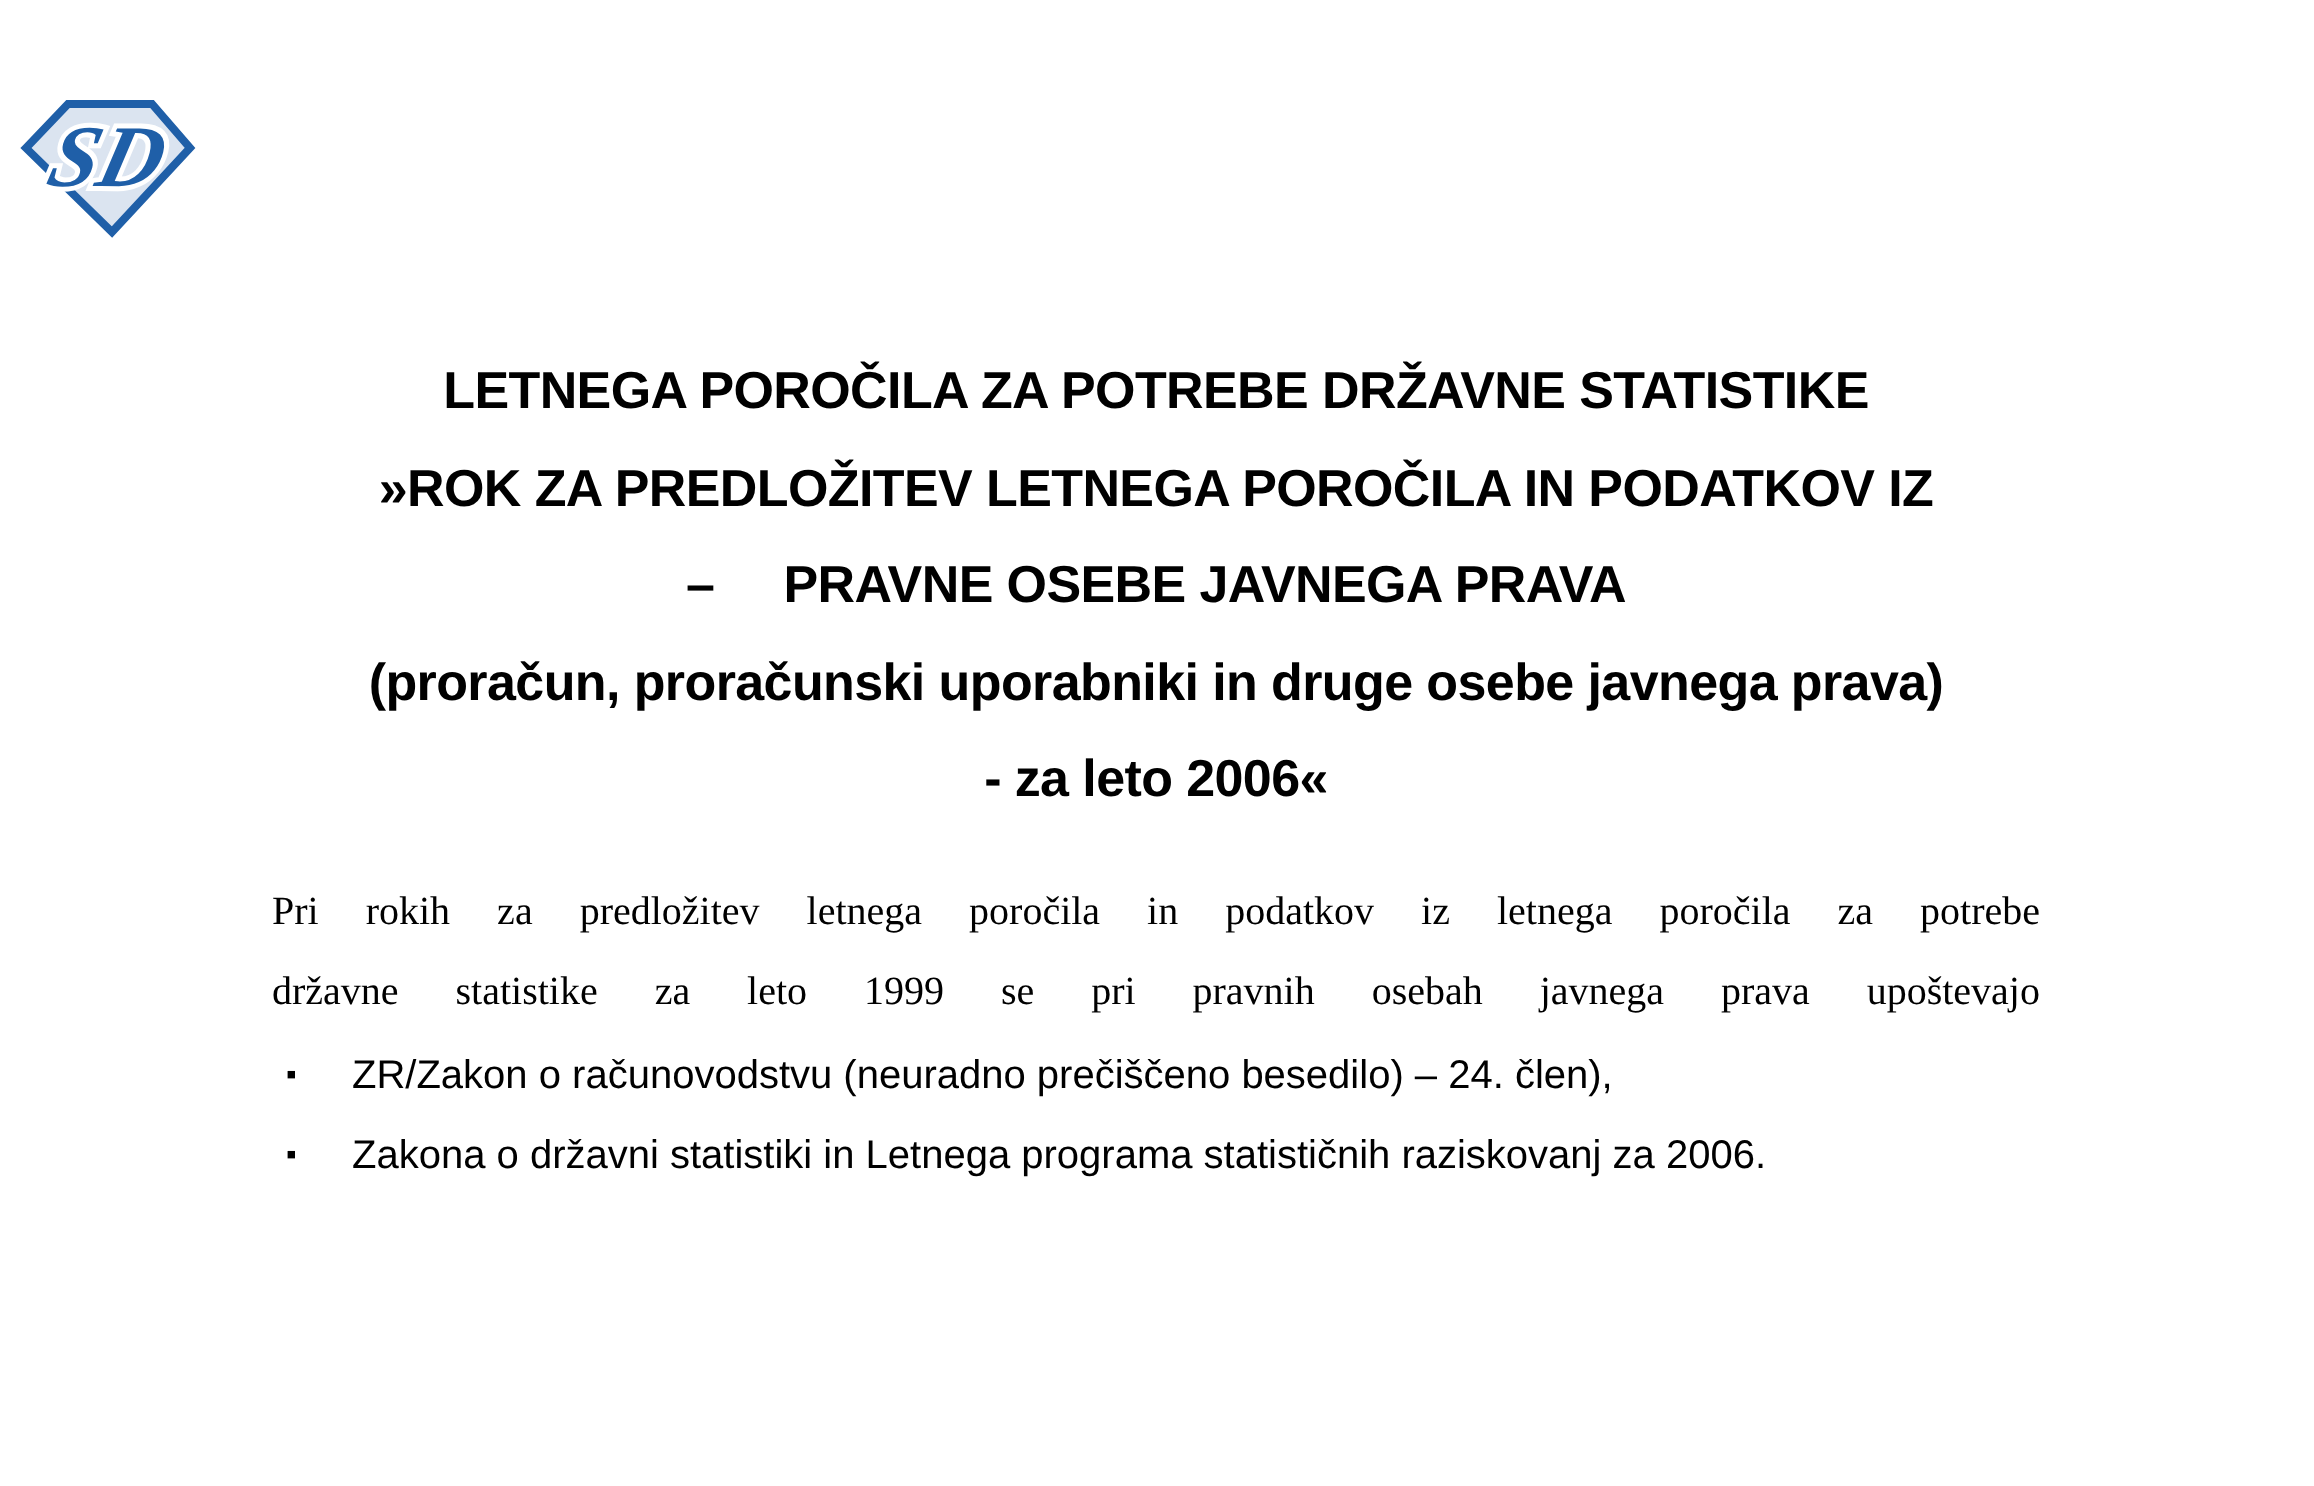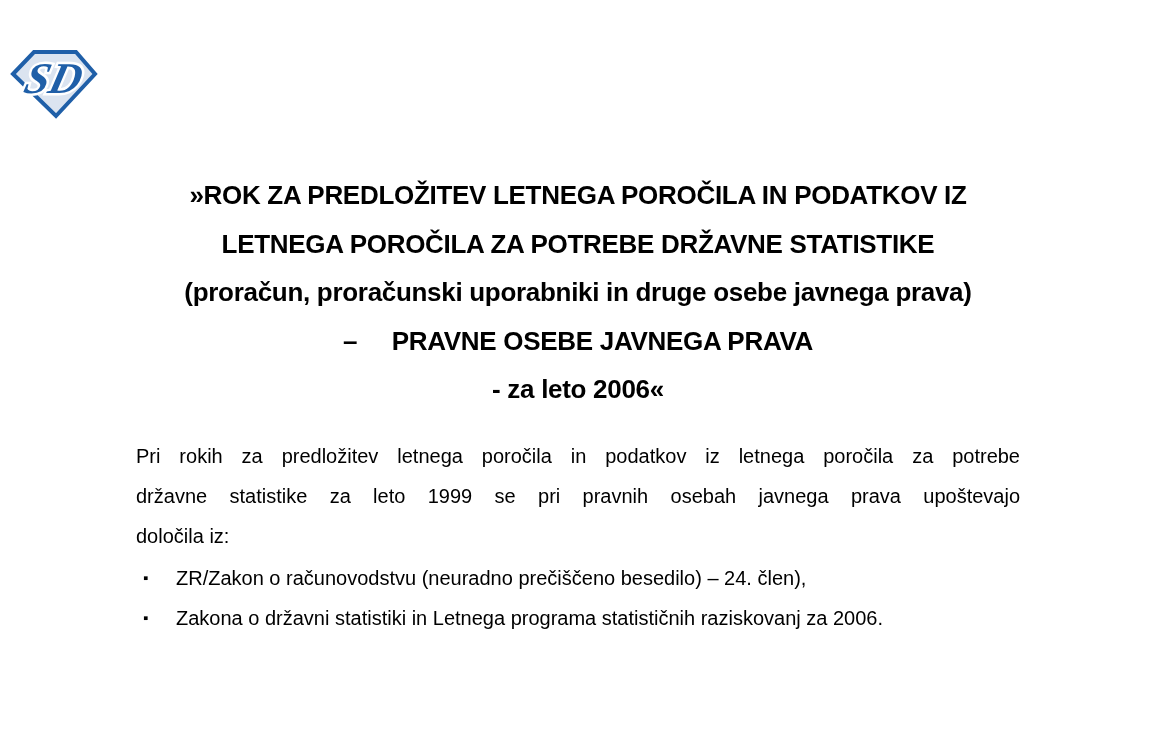--- a/index.html
+++ b/index.html
@@ -34,20 +34,21 @@
   }
   .title .line { white-space: nowrap; }
   .intro {
     margin-top: 22px;
     font-size: 20px;
     line-height: 40px;
   }
   .line.j {
     text-align: justify;
     text-align-last: justify;
+    font-family: Liberation Serif, serif;
   }
   .bullets {
     margin-top: 2px;
     font-size: 20px;
     line-height: 40px;
   }
   .bullet-item { display: flex; align-items: flex-start; }
   .bullet-glyph {
     flex: 0 0 40px;
     width: 40px;
@@ -68,31 +69,30 @@
       <path d="M 3 28 L 24 6 L 66 6 L 85 28 L 46 70 Z" fill="#dbe4f0" stroke="#1f5fa8" stroke-width="4" stroke-linejoin="miter"></path>
       <g transform="skewX(-14)">
         <text x="52" y="47" text-anchor="middle" font-family="Liberation Serif, serif" font-size="44" font-weight="bold" font-style="italic" fill="#1f5fa8" stroke="#ffffff" stroke-width="5" paint-order="stroke">SD</text>
       </g>
     </svg>
   </div>
 
   <div class="content">
 
     <div class="title">
+      <div class="line">LETNEGA POROČILA ZA POTREBE DRŽAVNE STATISTIKE</div>
       <div class="line">»ROK ZA PREDLOŽITEV LETNEGA POROČILA IN PODATKOV IZ</div>
-      <div class="line">LETNEGA POROČILA ZA POTREBE DRŽAVNE STATISTIKE</div>
+      <div class="line">–&nbsp;&nbsp;&nbsp;&nbsp;&nbsp;PRAVNE OSEBE JAVNEGA PRAVA</div>
       <div class="line">(proračun, proračunski uporabniki in druge osebe javnega prava)</div>
-      <div class="line">–&nbsp;&nbsp;&nbsp;&nbsp;&nbsp;PRAVNE OSEBE JAVNEGA PRAVA</div>
       <div class="line">- za leto 2006«</div>
     </div>
 
     <div class="intro">
       <div class="line j">Pri rokih za predložitev letnega poročila in podatkov iz letnega poročila za potrebe</div>
       <div class="line j">državne statistike za leto 1999 se pri pravnih osebah javnega prava upoštevajo</div>
-      <div class="line">določila iz:</div>
     </div>
 
     <div class="bullets">
 
       <div class="bullet-item">
         <span class="bullet-glyph">▪</span>
         <div class="bullet-text">
           <div class="line">ZR/Zakon o računovodstvu (neuradno prečiščeno besedilo) – 24. člen),</div>
         </div>
       </div>

